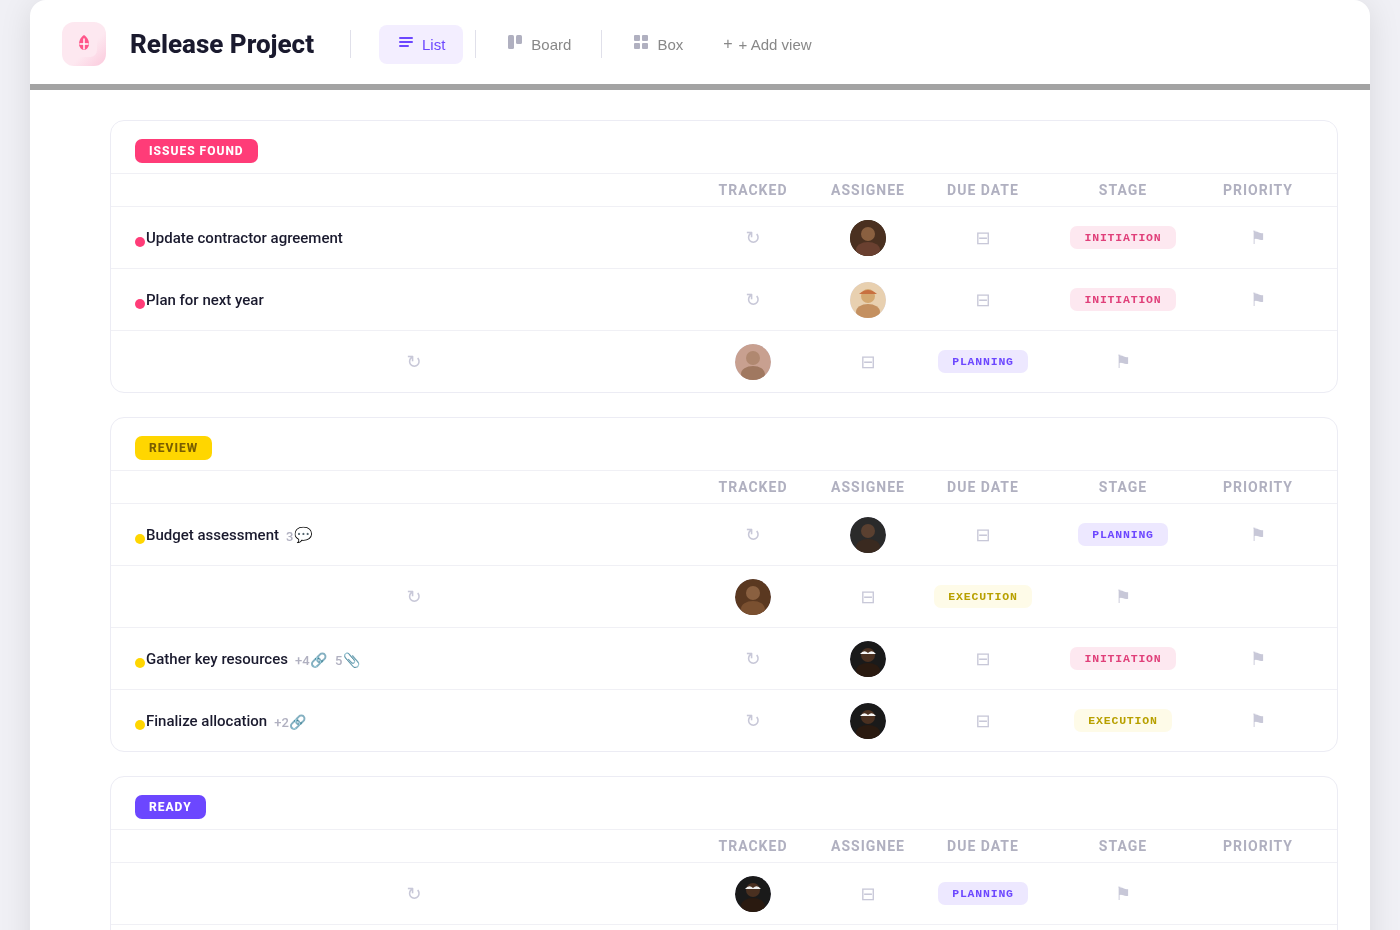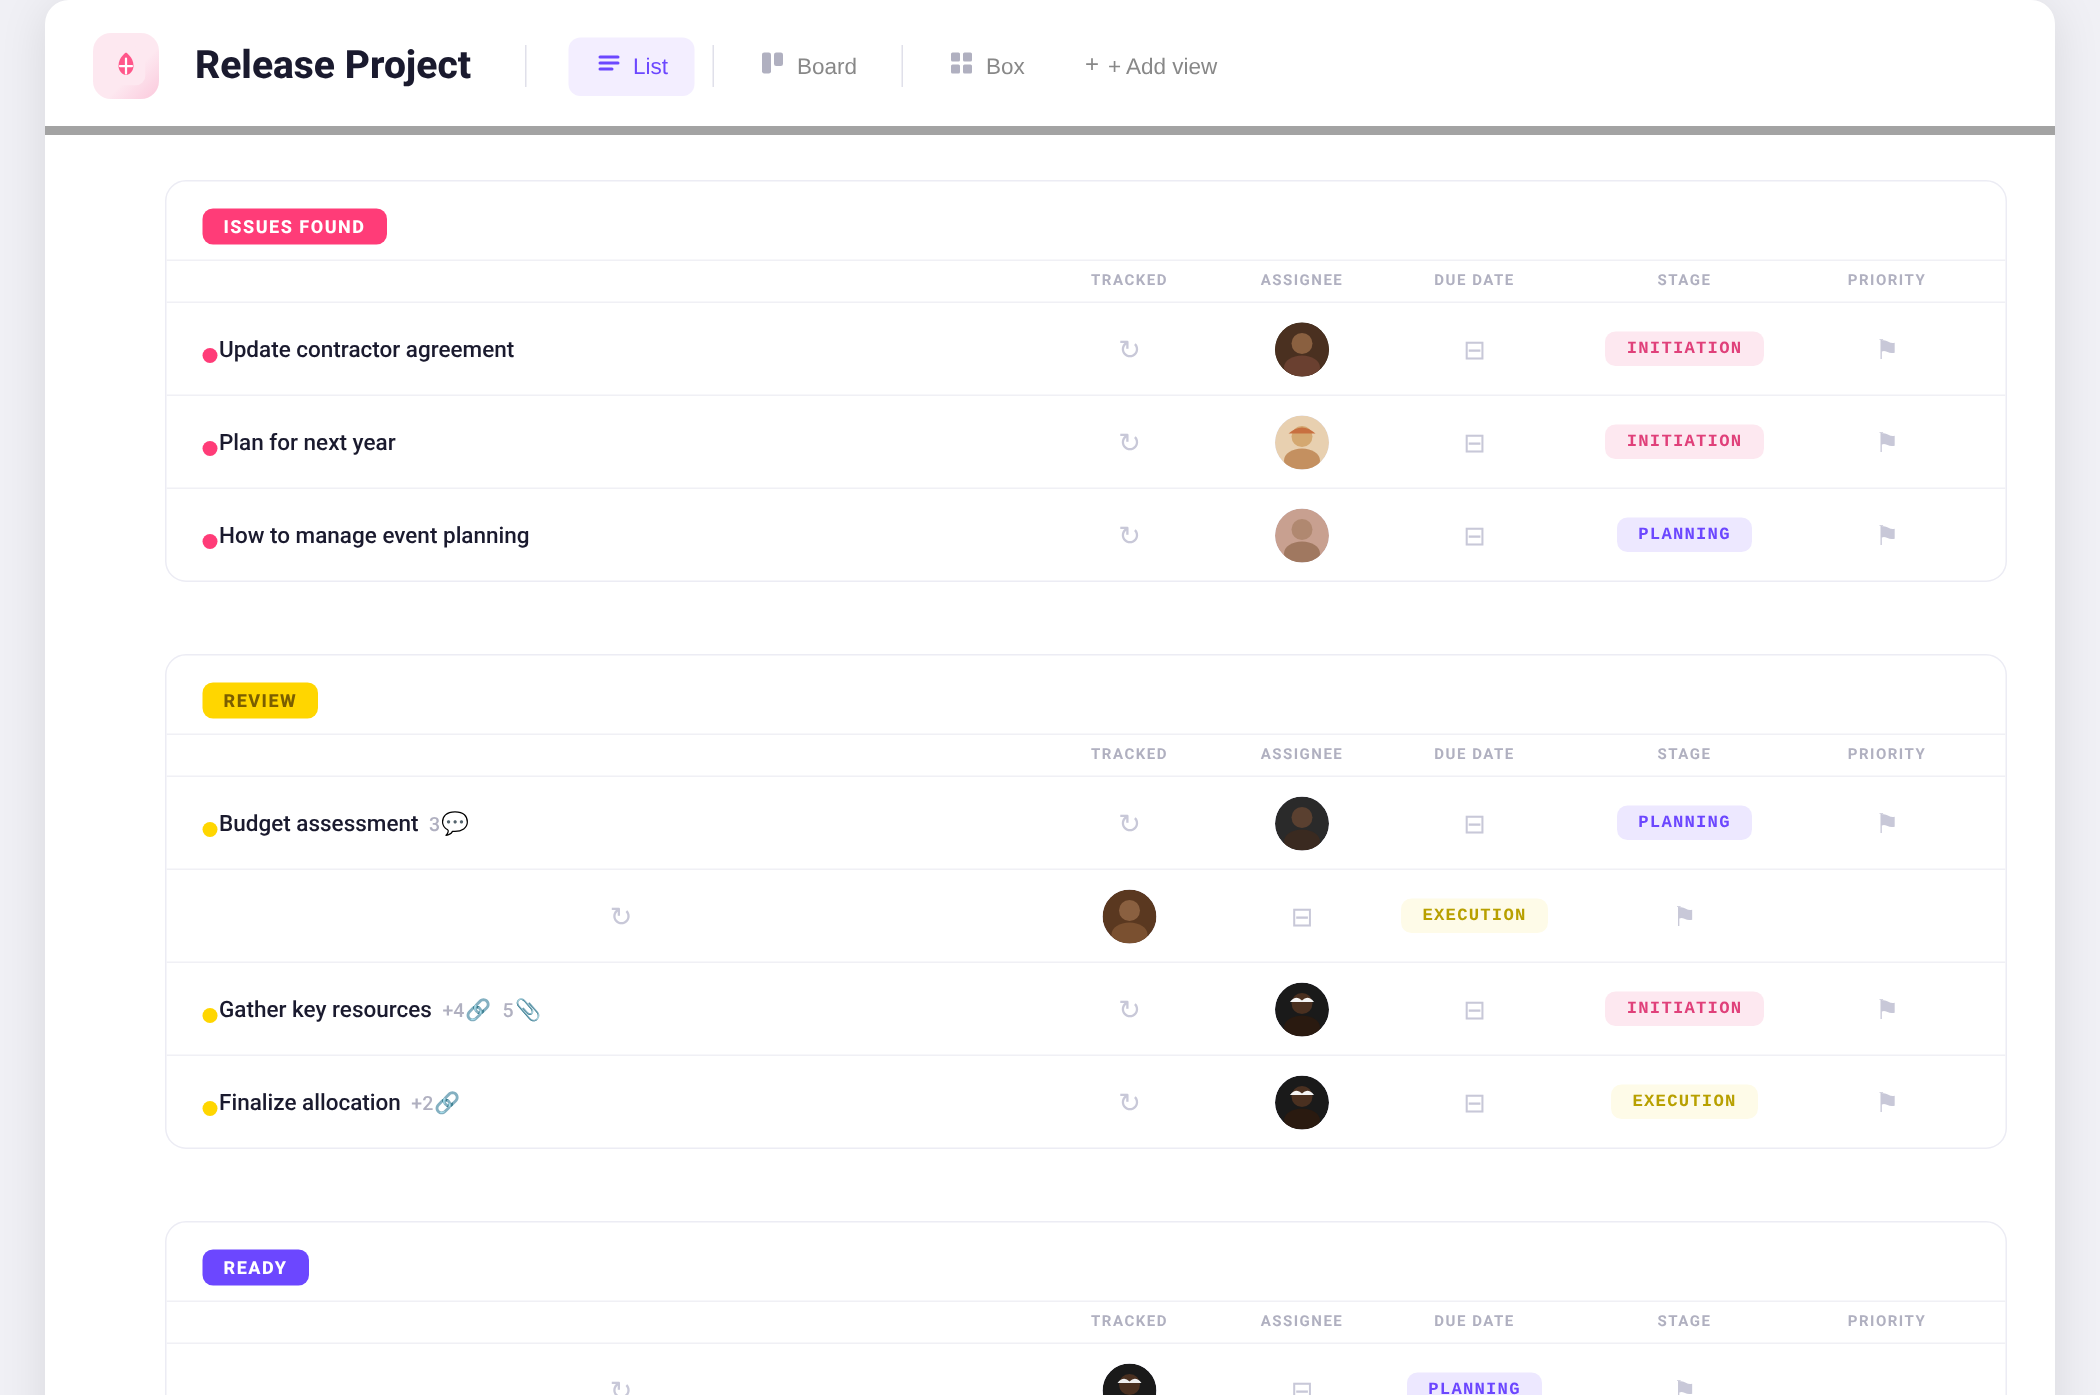--- a/index.html
+++ b/index.html
@@ -71,21 +71,21 @@
       color: #888; font-size: 15px; font-weight: 500;
       cursor: pointer; padding: 8px 14px; border-radius: 8px;
       border: none; background: transparent;
     }
     
     .main-content {
       padding: 30px 32px 0 32px;
     }
     
     .section {
-      margin-bottom: 48px;
+      margin-bottom: 24px;
       padding-left: 48px;
     }
     .section-card {
       background: #fff;
       border: 1px solid #ececf4;
       border-radius: 14px;
       overflow: hidden;
     }
     .section-header-row {
       display: flex;
@@ -106,21 +106,21 @@
     .badge-ready { background: #6c47ff; color: #fff; }
 
     
     .table-header {
       display: grid;
       grid-template-columns: 1fr 120px 110px 120px 160px 110px;
       padding: 8px 24px;
       border-top: 1px solid #f0f0f5;
     }
     .table-header-cell {
-      font-size: 10px;
+      font-size: 14px;
       font-weight: 700;
       color: #b0b0c0;
       letter-spacing: 1px;
       text-transform: uppercase;
       text-align: center;
     }
     .table-header-cell:first-child { text-align: left; }
 
     
     .table-row {
@@ -296,24 +296,20 @@
             </div>
           <div class="cell-center">
               <span class="stage-badge stage-initiation">INITIATION</span>
             </div>
           <div class="cell-center">
               <span class="priority-icon">⚑</span>
             </div>
         </div>
 
         <div class="table-row">
-          <div class="row-name">
-            <span class="row-dot dot-red"></span>
-            <span>How to manage event planning</span>
-          </div>
           <div class="cell-center">
               <span class="tracked-icon">↻</span>
             </div>
           <div class="cell-center">
             <div class="avatar">
               <svg width="36" height="36" viewBox="0 0 36 36">
                   <circle cx="18" cy="18" r="18" fill="#c8a090"></circle>
                   <circle cx="18" cy="14" r="7" fill="#b08870"></circle>
                   <ellipse cx="18" cy="30" rx="12" ry="8" fill="#a07860"></ellipse>
                 </svg>

